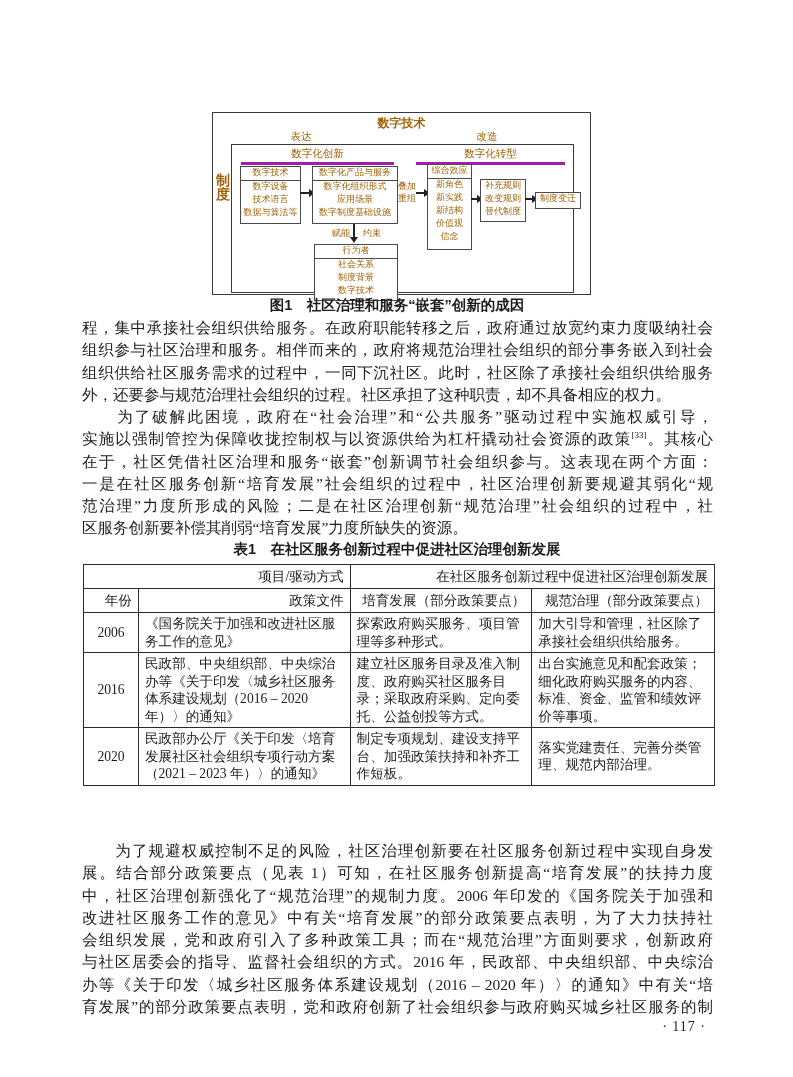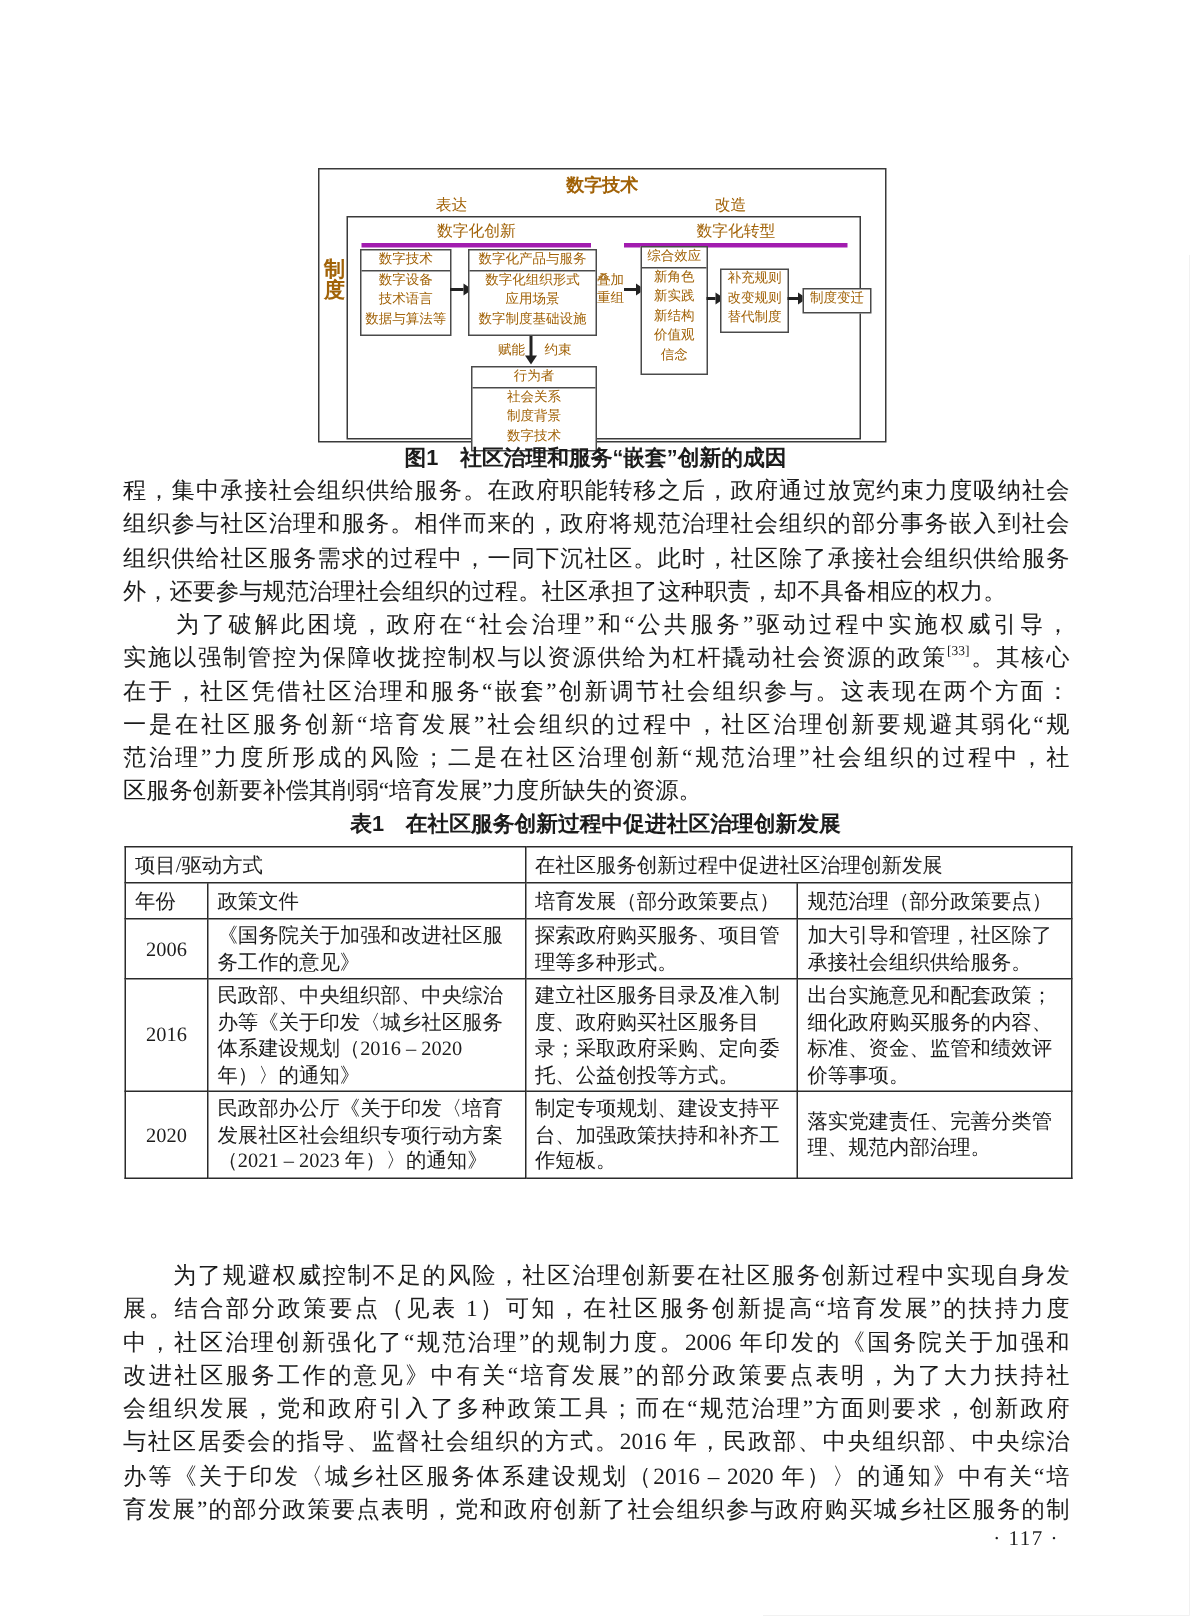--- a/index.html
+++ b/index.html
@@ -46,21 +46,21 @@
   .p1{top:317px;} .p2{top:406px;} .p3{top:840px;}
   .tline{font-size:15.5px;line-height:22.3px;text-align:justify;white-space:normal;}
   .jl{text-align-last:justify;}
   .tline sup{font-size:9px;line-height:0;}
   .tblcap{position:absolute;left:82px;top:540px;width:630px;text-align:center;
           font-family:"Liberation Sans","DejaVu Sans",sans-serif;font-size:14.5px;font-weight:bold;}
   
   table.policy{position:absolute;left:83px;top:564px;width:632px;border-collapse:collapse;
                font-size:13.6px;line-height:17.5px;}
   table.policy th,table.policy td{border:1px solid #2b2b2b;padding:2px 6px;font-weight:normal;vertical-align:middle;}
-  table.policy th{text-align:left;height:19px;margin-top:33px;}
+  table.policy th{text-align:right;height:19px;margin-top:33px;}
   td.c-year{text-align:center;}
   .srcnote{position:absolute;left:110px;top:811px;font-style:italic;font-size:13px;
            font-family:"Liberation Serif","DejaVu Serif",serif;}
   .pgnum{position:absolute;left:82px;top:1019px;width:624px;text-align:right;font-size:14px;letter-spacing:1px;}
 </style>
 </head>
 <body>
 
 <div class="page">
 

